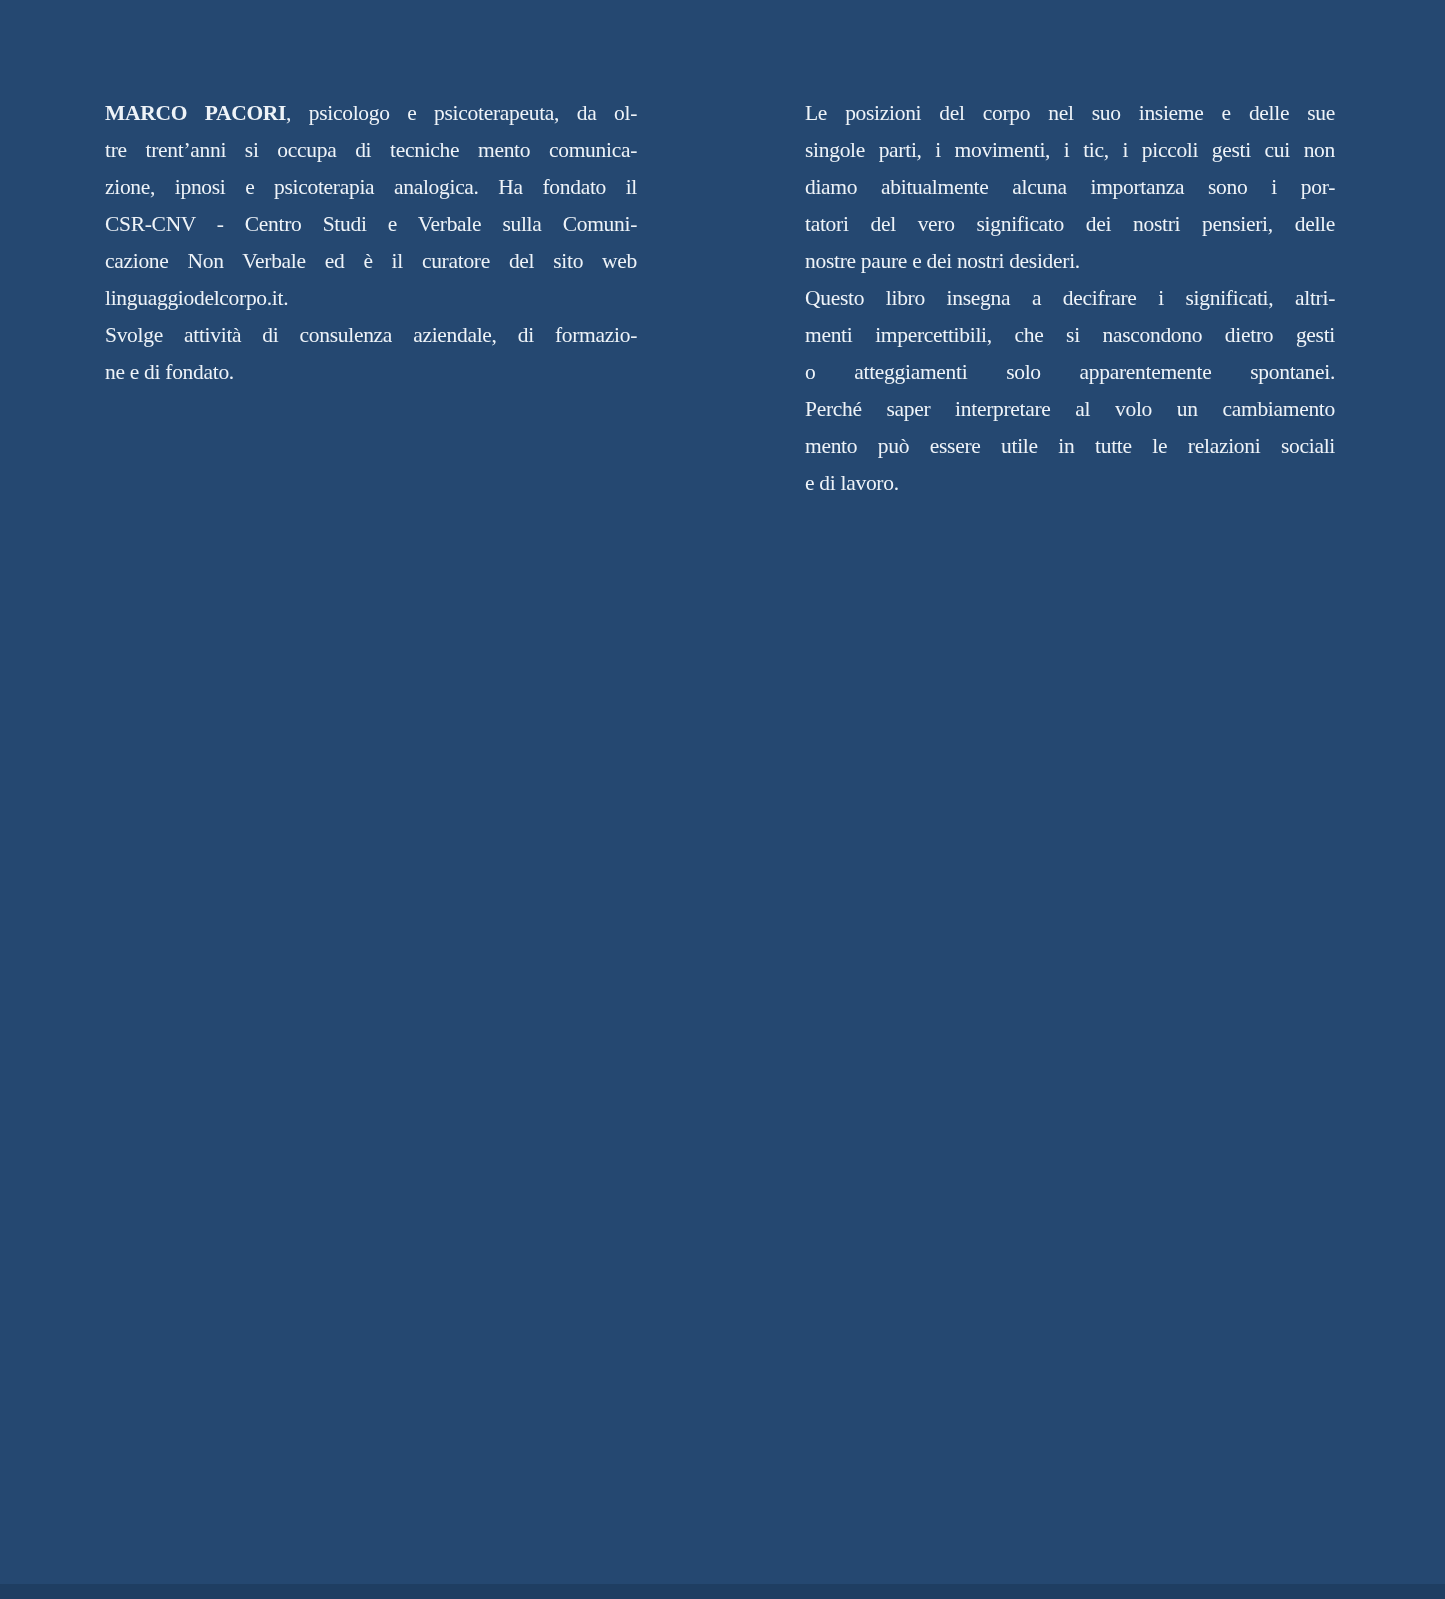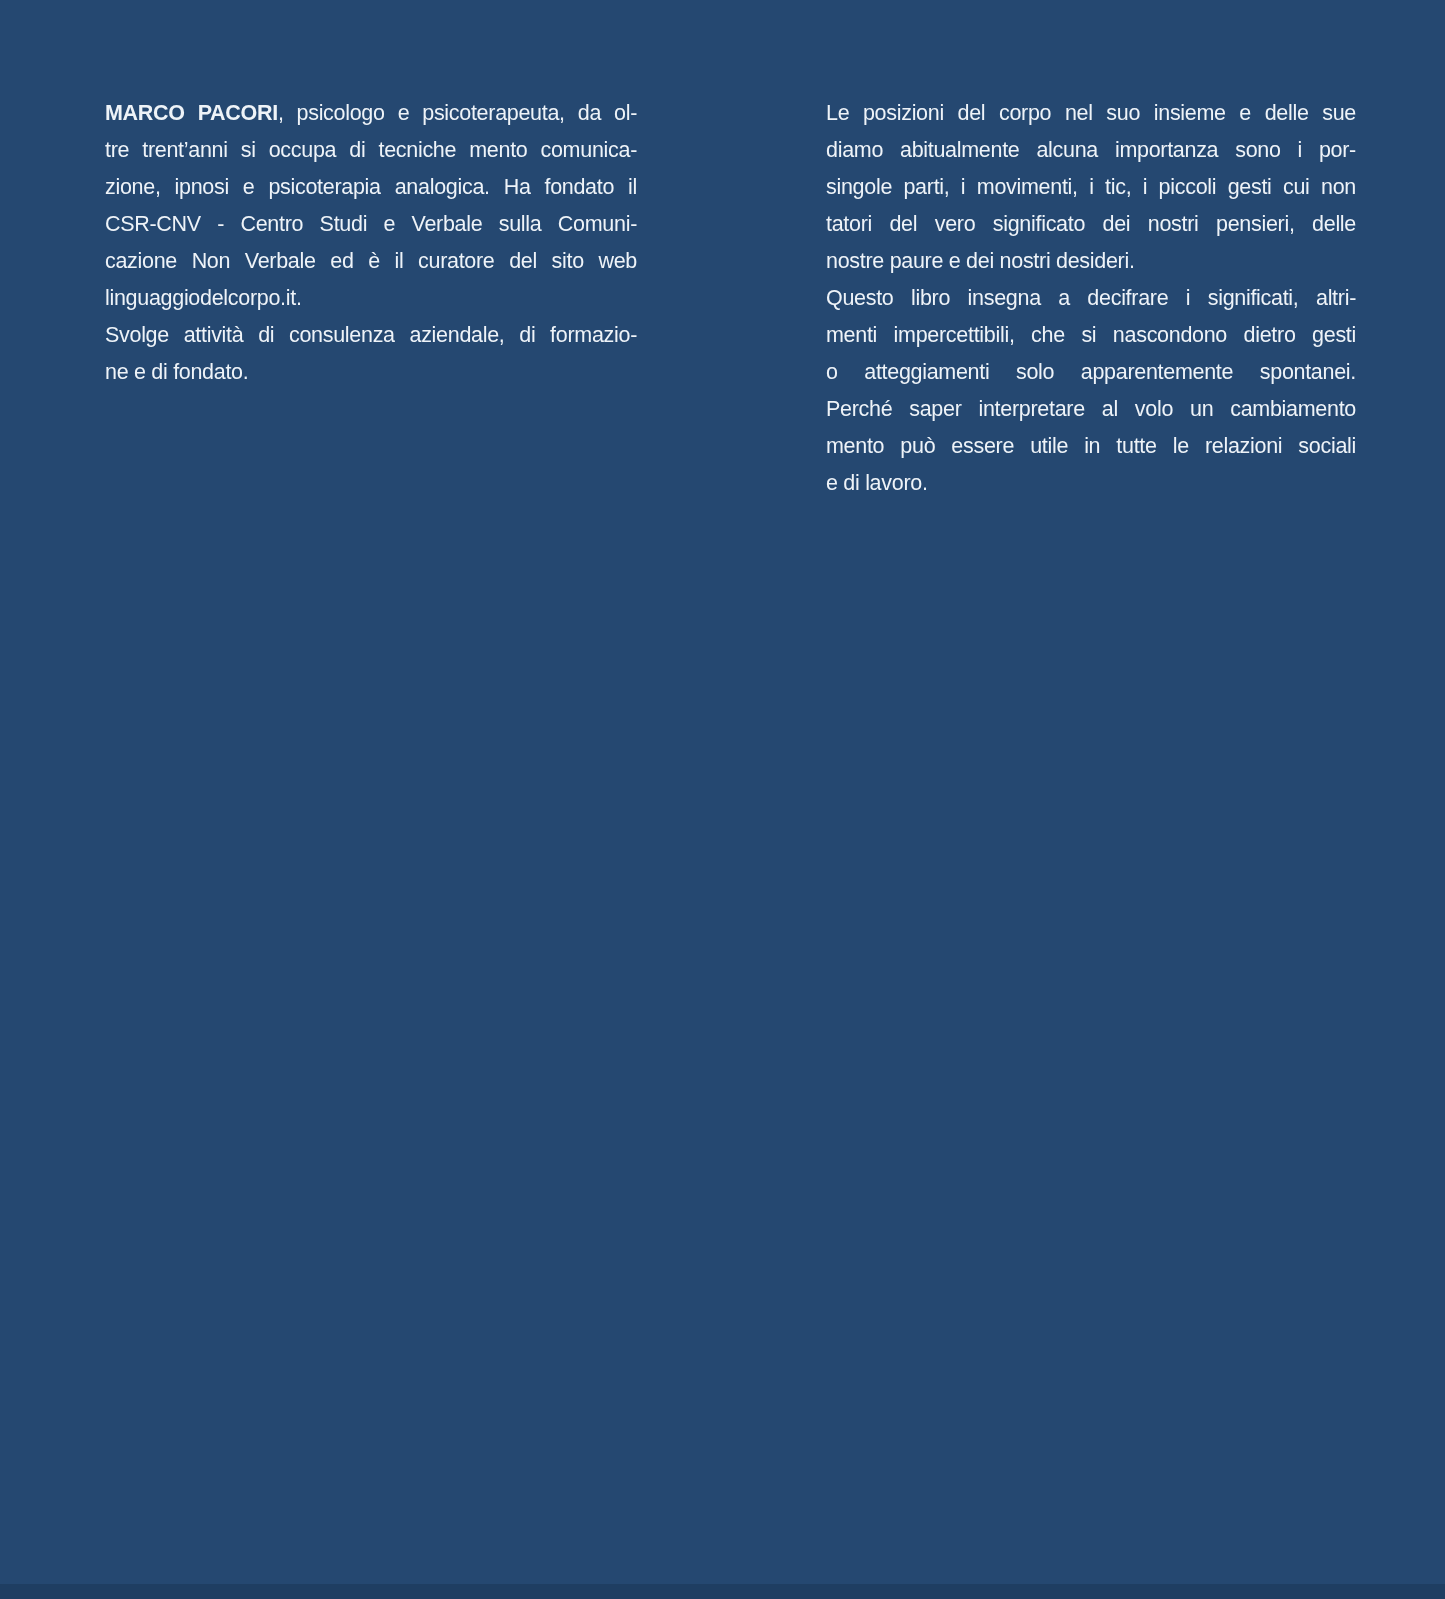--- a/index.html
+++ b/index.html
@@ -25,21 +25,20 @@
     line-height: 37px;
     text-align: justify;
   }
   .column.left {
     left: 105px;
     width: 532px;
   }
   .column.right {
     left: 805px;
     width: 530px;
-    margin-left: 21px;
   }
   .line {
     text-align: justify;
     text-align-last: justify;
     white-space: normal;
   }
   .line.para-end {
     text-align-last: left;
   }
   .line strong {
@@ -50,35 +49,35 @@
     left: 0;
     bottom: 0;
     width: 100%;
     height: 15px;
     background: #1f3e62;
   }
 </style>
 </head>
 <body>
 
-<div class="page" style="background: rgb(37, 72, 113);">
+<div class="page" style="background: rgb(37, 72, 113); font-family: Liberation Serif, serif;">
   <div class="column left" id="left-col" style="color: rgb(238, 243, 248);">
       <div class="line"><strong>MARCO PACORI</strong>, psicologo e psicoterapeuta, da ol-</div>
       <div class="line">tre trent’anni si occupa di tecniche mento comunica-</div>
       <div class="line">zione, ipnosi e psicoterapia analogica. Ha fondato il</div>
       <div class="line">CSR-CNV - Centro Studi e Verbale sulla Comuni-</div>
       <div class="line">cazione Non Verbale ed è il curatore del sito web</div>
       <div class="line para-end">linguaggiodelcorpo.it.</div>
       <div class="line">Svolge attività di consulenza aziendale, di formazio-</div>
       <div class="line para-end">ne e di fondato.</div>
     </div>
   <div class="column right" id="right-col" style="color: rgb(238, 243, 248);">
       <div class="line">Le posizioni del corpo nel suo insieme e delle sue</div>
+      <div class="line">singole parti, i movimenti, i tic, i piccoli gesti cui non</div>
       <div class="line">diamo abitualmente alcuna importanza sono i por-</div>
-      <div class="line">singole parti, i movimenti, i tic, i piccoli gesti cui non</div>
       <div class="line">tatori del vero significato dei nostri pensieri, delle</div>
       <div class="line para-end">nostre paure e dei nostri desideri.</div>
       <div class="line">Questo libro insegna a decifrare i significati, altri-</div>
       <div class="line">menti impercettibili, che si nascondono dietro gesti</div>
       <div class="line">o atteggiamenti solo apparentemente spontanei.</div>
       <div class="line">Perché saper interpretare al volo un cambiamento</div>
       <div class="line">mento può essere utile in tutte le relazioni sociali</div>
       <div class="line para-end">e di lavoro.</div>
     </div>
   <div class="bottom-strip" style="background: rgb(31, 62, 98);"></div>

